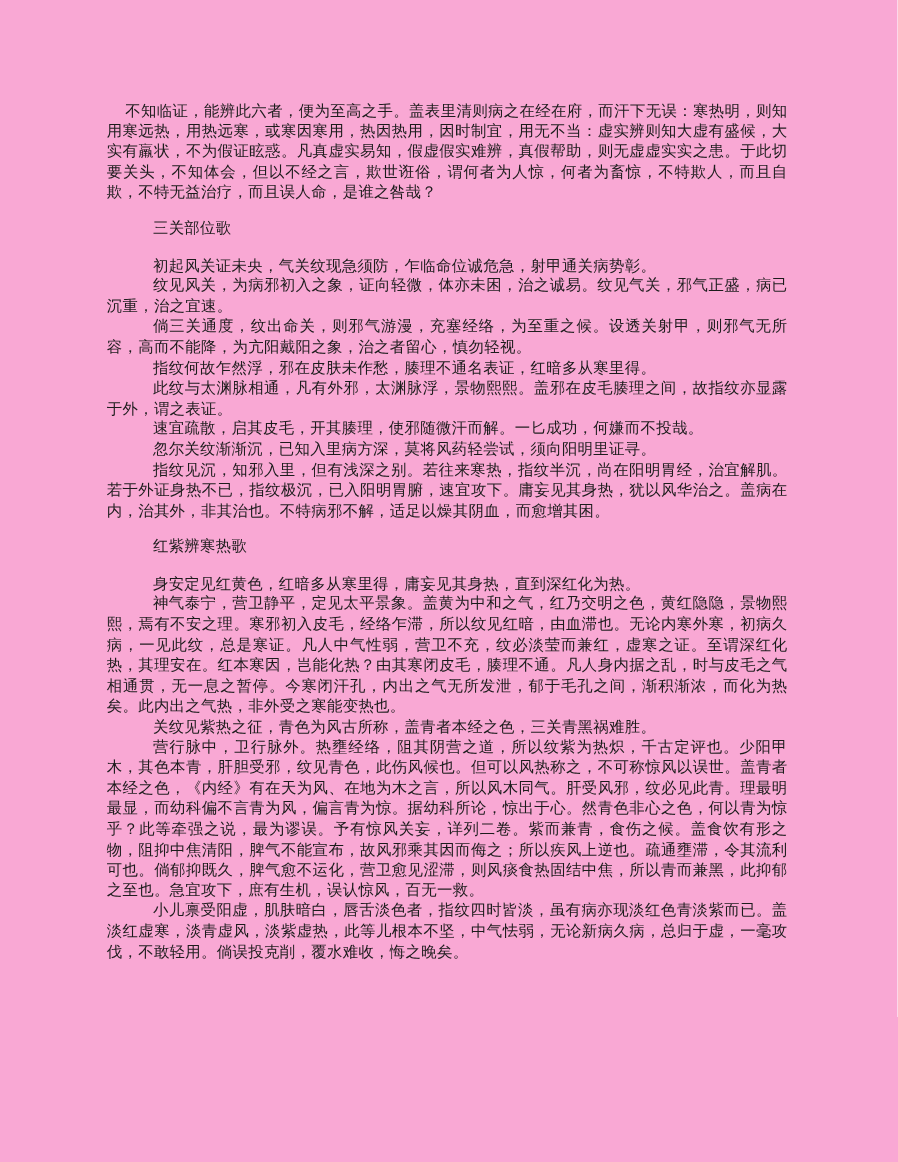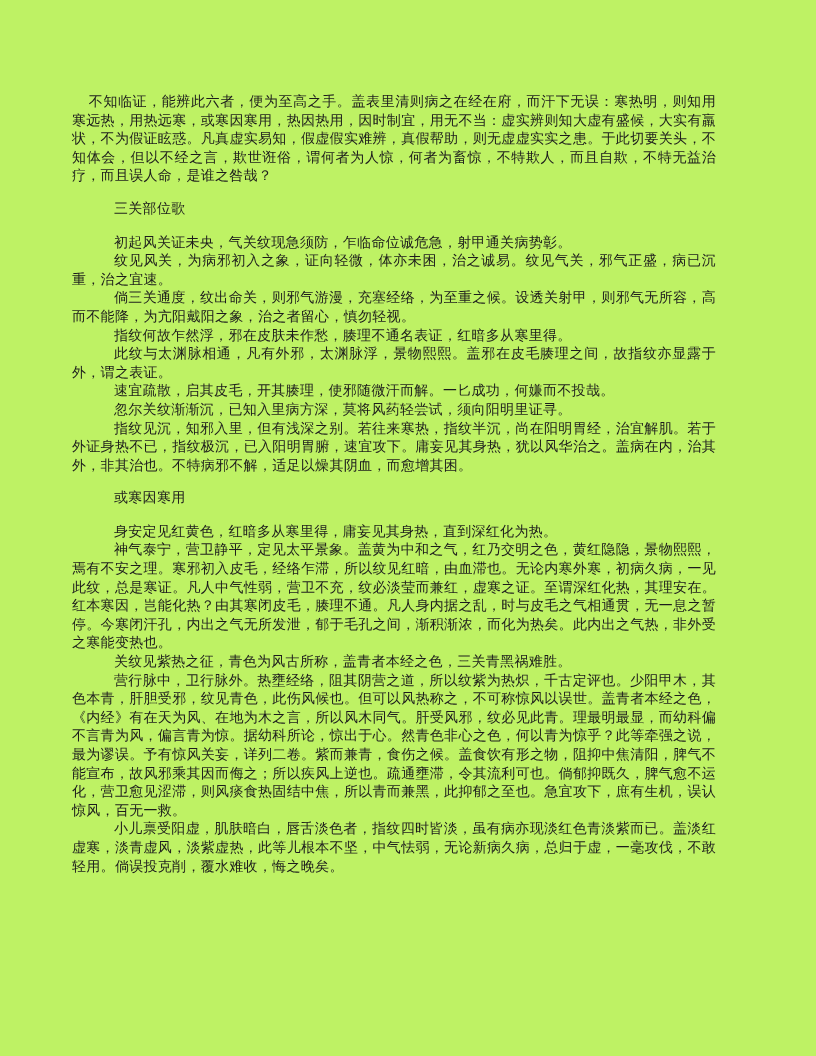--- a/index.html
+++ b/index.html
@@ -1,23 +1,23 @@
 <!DOCTYPE html>
 <html lang="zh"><head>
 <meta charset="utf-8">
 <style>
   html, body { margin: 0; padding: 0; background: #ffffff; }
   .page {
     position: relative;
     width: 816px;
     height: 1056px;
     margin: 0 auto;
-    background: #bef264;
+    background: #f9a8d4;
     box-sizing: border-box;
-    padding: 93px 100px 0 72px;
+    padding: 93px 100px 0 97px;
     overflow: hidden;
     font-family: "Liberation Serif", "DejaVu Serif", serif;
     color: #1c1c1c;
   }
   .para {
     margin: 0;
     font-size: 14px;
     line-height: 18.6px;
     text-align: justify;
     text-indent: 3em;
@@ -43,19 +43,19 @@
   <p class="para">初起风关证未央，气关纹现急须防，乍临命位诚危急，射甲通关病势彰。</p>
   <p class="para">纹见风关，为病邪初入之象，证向轻微，体亦未困，治之诚易。纹见气关，邪气正盛，病已沉重，治之宜速。</p>
   <p class="para">倘三关通度，纹出命关，则邪气游漫，充塞经络，为至重之候。设透关射甲，则邪气无所容，高而不能降，为亢阳戴阳之象，治之者留心，慎勿轻视。</p>
 
   <p class="para">指纹何故乍然浮，邪在皮肤未作愁，腠理不通名表证，红暗多从寒里得。</p>
   <p class="para">此纹与太渊脉相通，凡有外邪，太渊脉浮，景物熙熙。盖邪在皮毛腠理之间，故指纹亦显露于外，谓之表证。</p>
   <p class="para">速宜疏散，启其皮毛，开其腠理，使邪随微汗而解。一匕成功，何嫌而不投哉。</p>
   <p class="para">忽尔关纹渐渐沉，已知入里病方深，莫将风药轻尝试，须向阳明里证寻。</p>
   <p class="para">指纹见沉，知邪入里，但有浅深之别。若往来寒热，指纹半沉，尚在阳明胃经，治宜解肌。若于外证身热不已，指纹极沉，已入阳明胃腑，速宜攻下。庸妄见其身热，犹以风华治之。盖病在内，治其外，非其治也。不特病邪不解，适足以燥其阴血，而愈增其困。</p>
 
-  <h3 class="sec-heading">或寒因寒用</h3>
+  <h3 class="sec-heading">红紫辨寒热歌</h3>
   <p class="para">身安定见红黄色，红暗多从寒里得，庸妄见其身热，直到深红化为热。</p>
   <p class="para">神气泰宁，营卫静平，定见太平景象。盖黄为中和之气，红乃交明之色，黄红隐隐，景物熙熙，焉有不安之理。寒邪初入皮毛，经络乍滞，所以纹见红暗，由血滞也。无论内寒外寒，初病久病，一见此纹，总是寒证。凡人中气性弱，营卫不充，纹必淡莹而兼红，虚寒之证。至谓深红化热，其理安在。红本寒因，岂能化热？由其寒闭皮毛，腠理不通。凡人身内据之乱，时与皮毛之气相通贯，无一息之暂停。今寒闭汗孔，内出之气无所发泄，郁于毛孔之间，渐积渐浓，而化为热矣。此内出之气热，非外受之寒能变热也。</p>
   <p class="para">关纹见紫热之征，青色为风古所称，盖青者本经之色，三关青黑祸难胜。</p>
   <p class="para">营行脉中，卫行脉外。热壅经络，阻其阴营之道，所以纹紫为热炽，千古定评也。少阳甲木，其色本青，肝胆受邪，纹见青色，此伤风候也。但可以风热称之，不可称惊风以误世。盖青者本经之色，《内经》有在天为风、在地为木之言，所以风木同气。肝受风邪，纹必见此青。理最明最显，而幼科偏不言青为风，偏言青为惊。据幼科所论，惊出于心。然青色非心之色，何以青为惊乎？此等牵强之说，最为谬误。予有惊风关妄，详列二卷。紫而兼青，食伤之候。盖食饮有形之物，阻抑中焦清阳，脾气不能宣布，故风邪乘其因而侮之；所以疾风上逆也。疏通壅滞，令其流利可也。倘郁抑既久，脾气愈不运化，营卫愈见涩滞，则风痰食热固结中焦，所以青而兼黑，此抑郁之至也。急宜攻下，庶有生机，误认惊风，百无一救。</p>
   <p class="para">小儿禀受阳虚，肌肤暗白，唇舌淡色者，指纹四时皆淡，虽有病亦现淡红色青淡紫而已。盖淡红虚寒，淡青虚风，淡紫虚热，此等儿根本不坚，中气怯弱，无论新病久病，总归于虚，一毫攻伐，不敢轻用。倘误投克削，覆水难收，悔之晚矣。</p>
 </div>
 
 </body></html>

